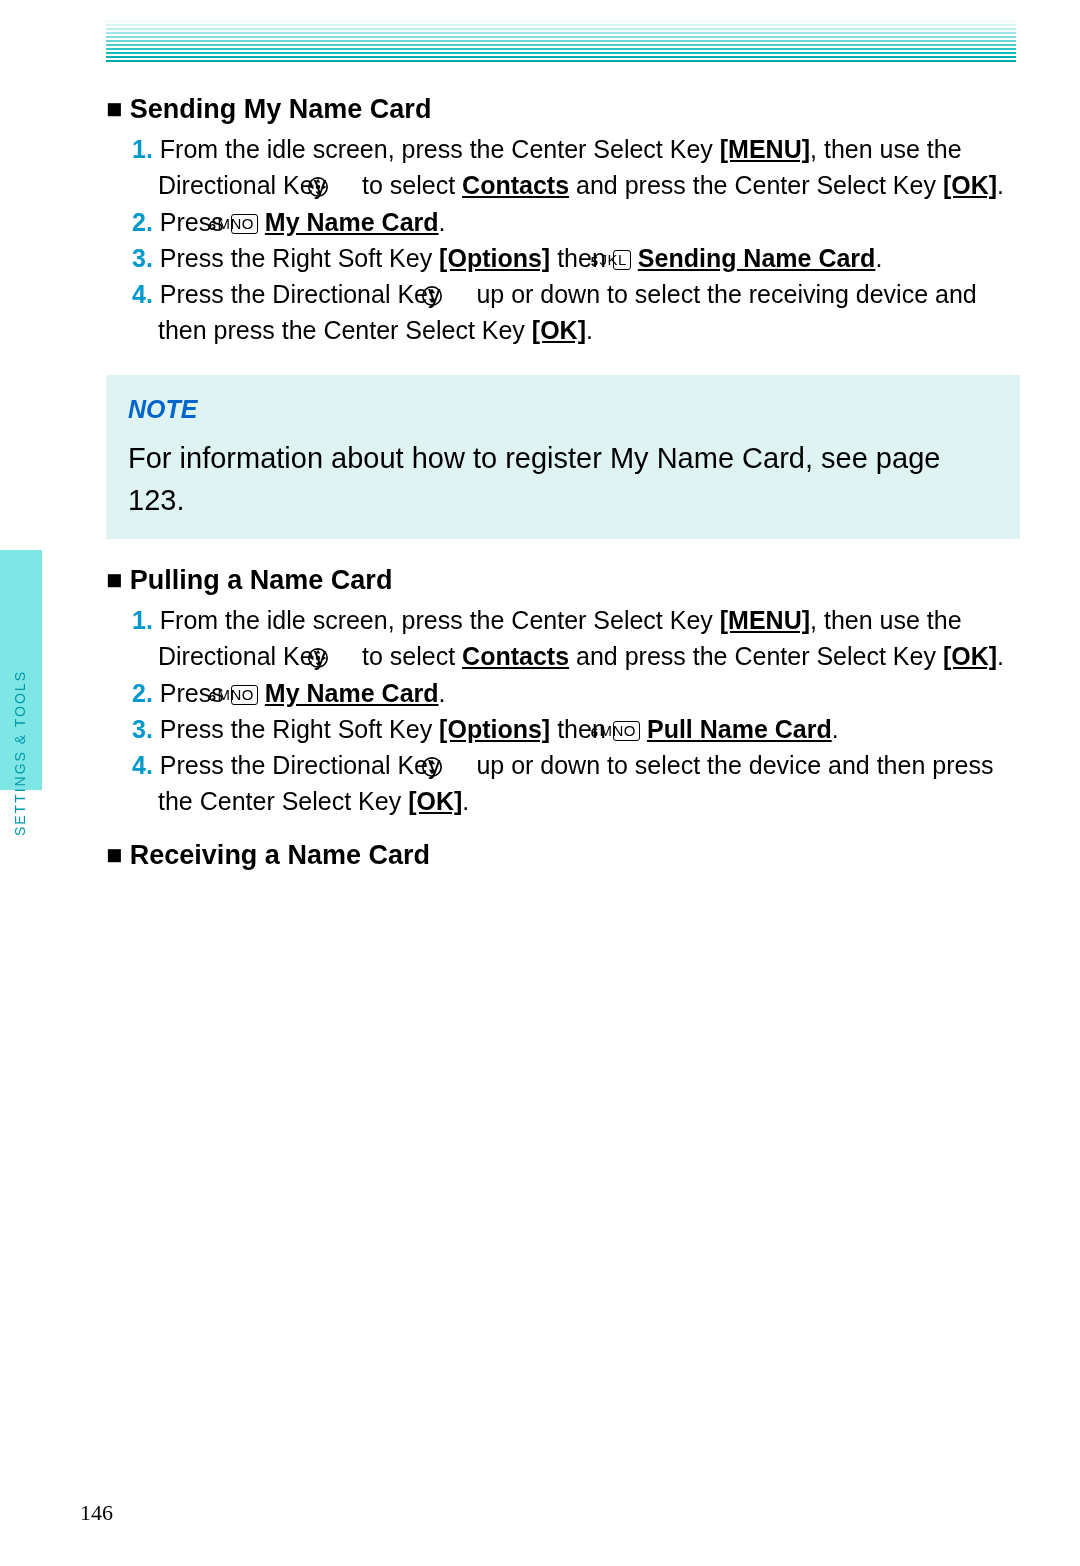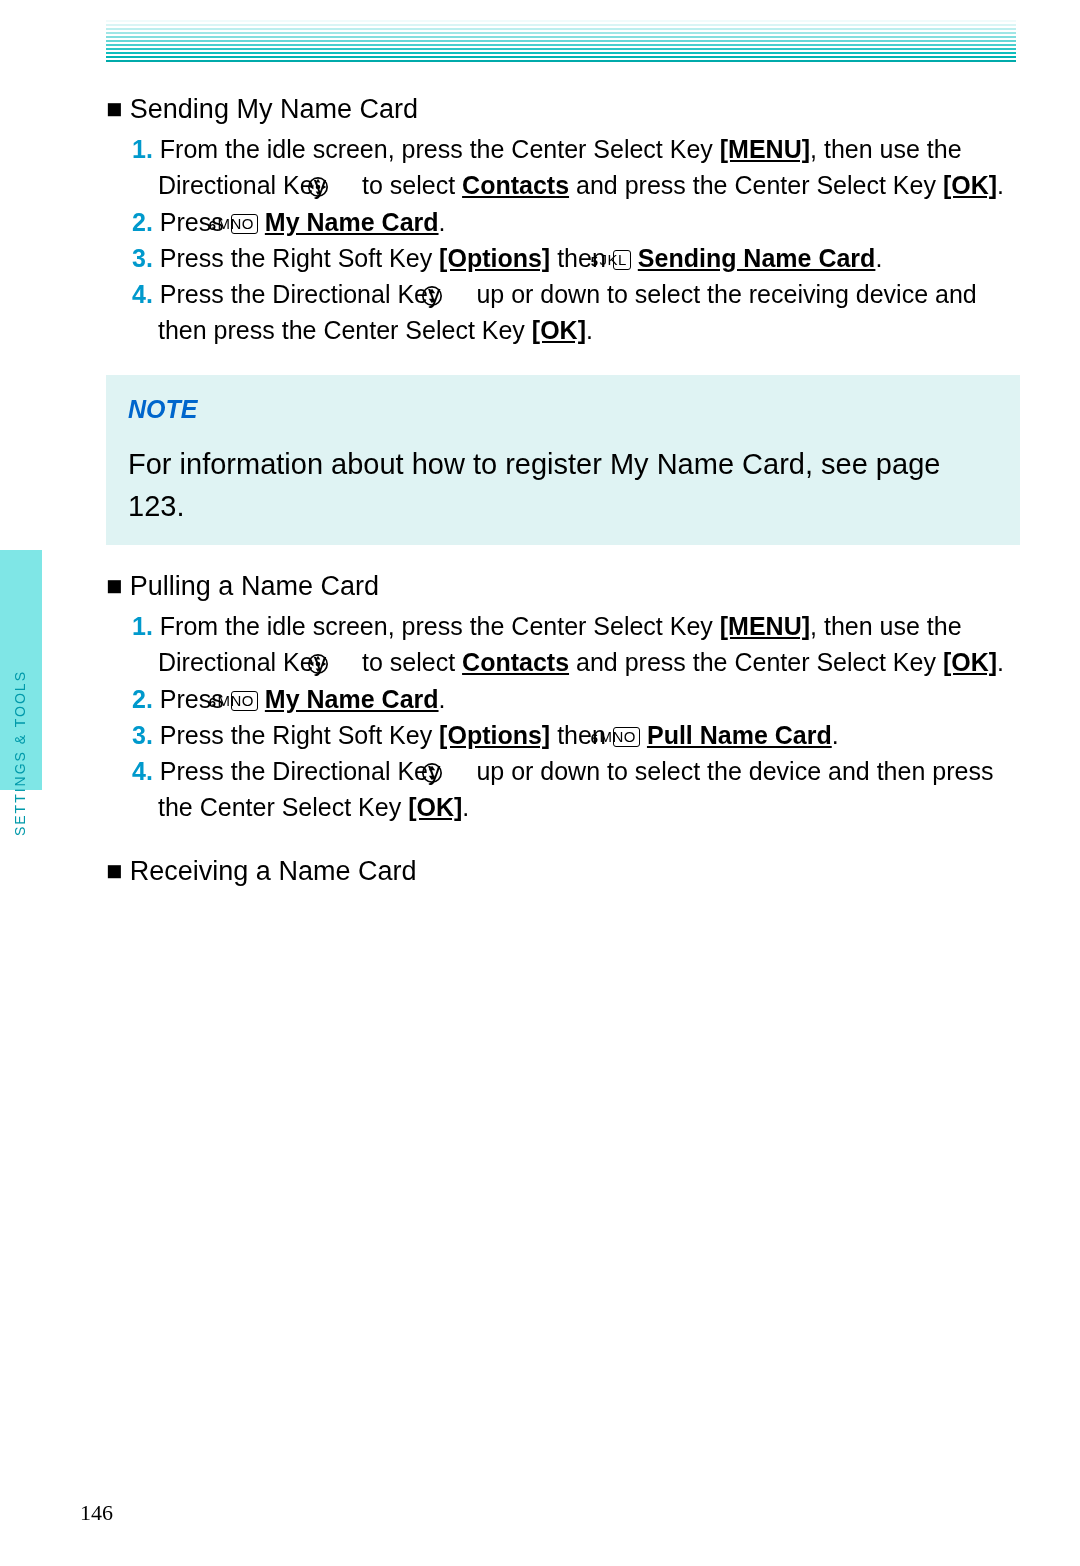--- a/index.html
+++ b/index.html
@@ -32,21 +32,21 @@
     width: 100%;
   }
   .content {
     margin-top: 10px;
     margin-left: 0;
     font-size: 25px;
     line-height: 1.45;
   }
   h2 {
     font-size: 27px;
-    font-weight: normal;
+    font-weight: bold;
     margin-top: 4px;
     margin-bottom: 2px;
   }
   .intro {
     font-size: 25px;
     margin-bottom: 6px;
   }
   .steps {
     list-style: none;
     padding-left: 26px;
@@ -60,21 +60,21 @@
   .note-box {
     background: #dff3f3;
     padding: 16px 22px 18px 22px;
     margin: 26px 0 22px 0;
   }
   .note-label {
     color: #0066cc;
     font-weight: bold;
     font-style: italic;
     font-size: 25px;
-    margin-bottom: 16px;
+    margin-bottom: 10px;
   }
   .note-text {
     font-size: 29px;
     line-height: 1.45;
   }
   .side-tab {
     position: absolute;
     left: 0;
     top: 550px;
     width: 42px;
@@ -218,20 +218,20 @@
           <span class="num">4.</span>
           <span>Press the Directional Key </span><span class="dpad-icon"><svg viewBox="0 0 24 24">
                 <circle cx="12" cy="12" r="10" fill="none" stroke="#000" stroke-width="1.8"></circle>
                 <polygon points="12,4 8.5,9 15.5,9" fill="#000"></polygon>
                 <polygon points="12,20 8.5,15 15.5,15" fill="#000"></polygon>
               </svg></span><span> up or down to select the device and then press the Center Select Key </span><span class="bold">[OK]</span><span>.</span>
         </div>
       </div>
     </div>
 
-    <div class="section-block" style="margin-top:26px">
+    <div class="section-block" style="margin-top:16px">
       <h2>■  Receiving a Name Card</h2>
     </div>
 
   </div>
 </div>
 
 <div class="page-num">146</div>
 
 </body></html>

